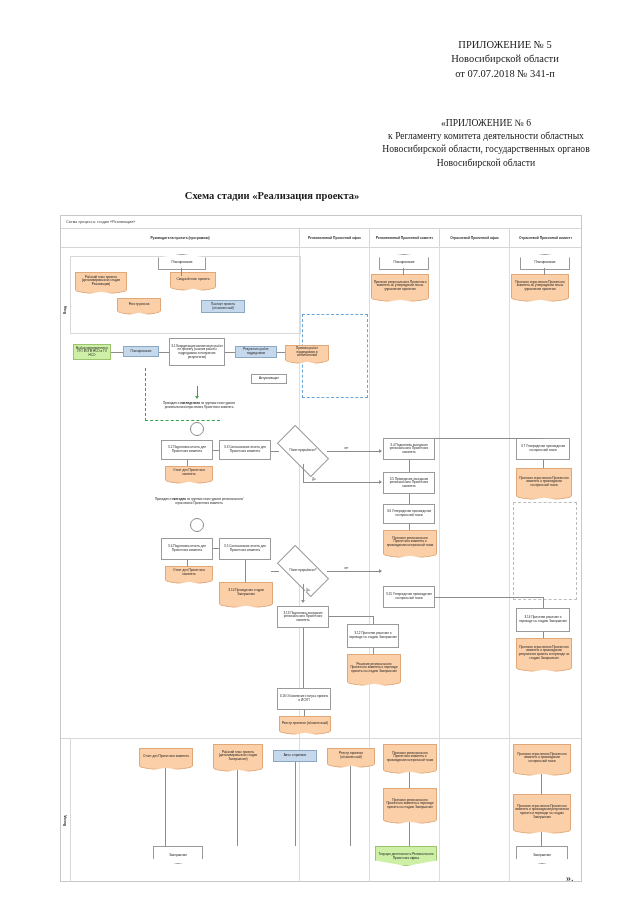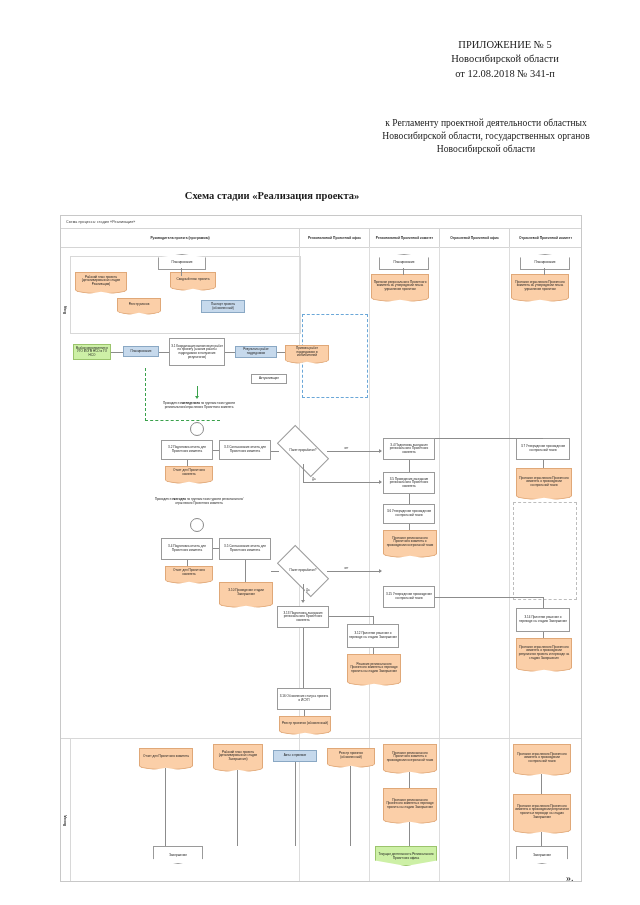--- a/index.html
+++ b/index.html
@@ -187,25 +187,26 @@
   .ln-green{position:absolute;background:#3aa14b;}
 </style>
 </head>
 <body>
 
 <div class="page">
 
   <div class="hdr-block" id="hdr-appendix5">
     <span class="hdr-line">ПРИЛОЖЕНИЕ № 5</span>
     <span class="hdr-line">Новосибирской области</span>
-    <span class="hdr-line">от 12.08.2018  № 341-п</span>
+    <span class="hdr-line">от 07.07.2018  № 341-п</span>
   </div>
 
   <div class="hdr-block" id="hdr-appendix6">
-    <span class="hdr-line">к Регламенту проектной деятельности областных</span>
+    <span class="hdr-line">«ПРИЛОЖЕНИЕ № 6</span>
+    <span class="hdr-line">к Регламенту комитета деятельности областных</span>
     <span class="hdr-line">Новосибирской области, государственных органов</span>
     <span class="hdr-line">Новосибирской области</span>
   </div>
 
   <div id="doc-title">Схема стадии «Реализация проекта»</div>
 
   <div id="diagram">
 
     <div id="diagram-caption">Схема процесса: стадия «Реализация»</div>
 

